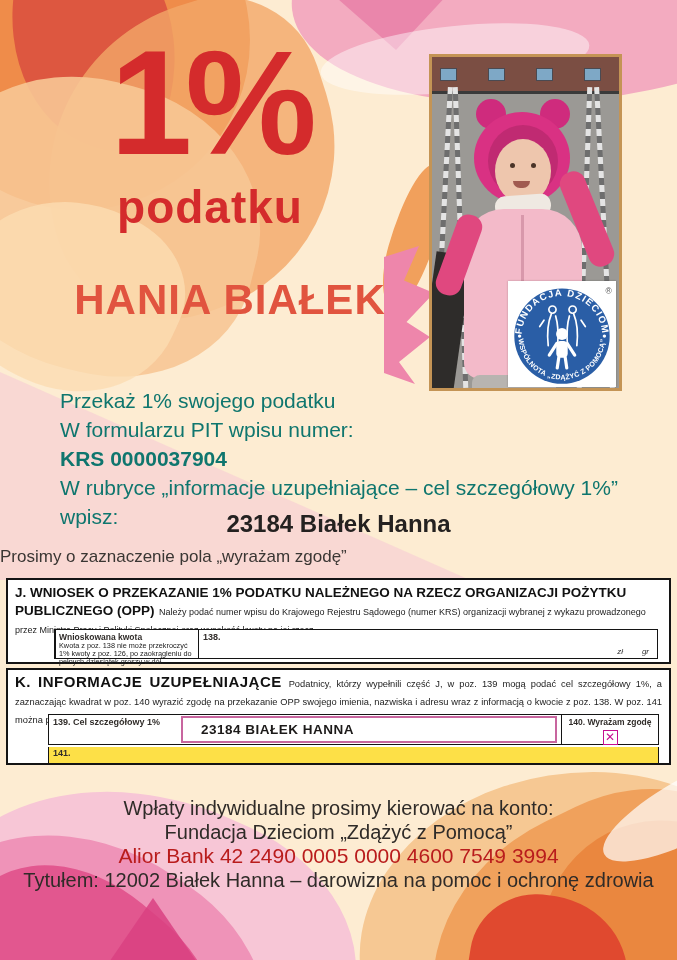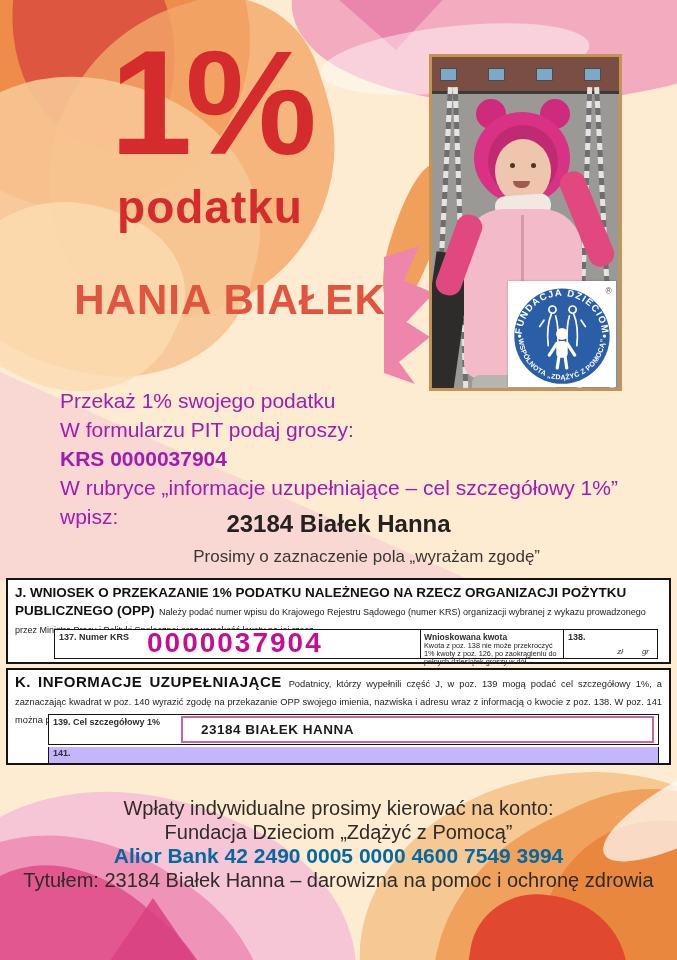--- a/index.html
+++ b/index.html
@@ -35,24 +35,24 @@
   .br4{left:468px;top:896px;width:160px;height:150px;background:#e0492f;border-radius:45% 55% 50% 50%;transform:rotate(9deg);}
   .br5{left:592px;top:774px;width:210px;height:62px;background:rgba(255,255,255,.7);border-radius:50%;transform:rotate(-28deg);}
 
   
   .pct{left:40px;top:22px;width:340px;text-align:center;font-size:148px;font-weight:800;color:#d42b2c;letter-spacing:-7px;line-height:1.1;}
   .podatku{left:40px;top:180px;width:340px;text-align:center;font-size:46px;font-weight:800;color:#d42b2c;letter-spacing:1px;}
   .hania{left:0;top:276px;width:460px;text-align:center;font-size:42px;font-weight:800;color:#e1543f;letter-spacing:1px;}
   .zespol{left:0;top:320px;width:460px;text-align:center;font-size:24px;font-weight:500;color:#37322e;letter-spacing:.5px;}
 
   
-  .instr{left:60px;top:386px;font-size:21px;line-height:29px;color:#a21caf;}
+  .instr{left:60px;top:386px;font-size:21px;line-height:29px;color:#0f766e;}
   .instr .b{font-weight:700;}
   .target{left:0;top:510px;width:677px;text-align:center;font-size:24px;font-weight:800;color:#242120;}
-  .note{left:0;top:547px;width:540px;text-align:right;font-size:17px;color:#3a3633;}
+  .note{left:0;top:547px;width:540px;text-align:left;font-size:17px;color:#3a3633;}
 
   
   .photo{left:429px;top:54px;width:193px;height:337px;border:3px solid #c49455;background:#9b9995;z-index:2;overflow:hidden;box-sizing:border-box;}
   .ph-brick{position:absolute;left:0;top:0;width:100%;height:34px;background:#7b4e43;border-bottom:3px solid#3a3a3a;}
   .ph-win{position:absolute;top:11px;width:15px;height:11px;background:#7ea8c6;border:1px solid #4a4a52;}
   .chain{position:absolute;top:30px;bottom:0;width:5px;background:repeating-linear-gradient(to bottom,#e4e4e4 0 7px,#6e6e6e 7px 14px);}
   .ph-frame{position:absolute;left:-6px;top:196px;width:36px;height:150px;background:#2e2c2a;transform:rotate(8deg);}
   .ear{position:absolute;width:30px;height:30px;border-radius:50%;background:#cf2b7d;}
   .hood{position:absolute;left:42px;top:55px;width:96px;height:92px;border-radius:50%;background:#d93183;}
   .hood-in{position:absolute;left:56px;top:68px;width:70px;height:72px;border-radius:50%;background:#c02a72;}
@@ -92,27 +92,27 @@
   .fk-sub{font-size:9.3px;color:#222;line-height:11px;}
   .fk-row{position:absolute;left:40px;right:10px;top:44px;height:31px;border:1.5px solid #141414;display:flex;box-sizing:border-box;background:#fff;}
   .c139{flex:0 0 132px;position:relative;}
   .c139 .lbl{position:absolute;left:4px;top:2px;font-size:9px;font-weight:700;}
   .c139v{flex:1;position:relative;}
   .inner139{position:absolute;left:0;top:1px;right:4px;bottom:1px;border:2px solid #c8659f;display:flex;align-items:center;padding-left:18px;box-sizing:border-box;}
   .inner139 .val{font-size:13.5px;font-weight:800;color:#1c1a19;letter-spacing:.5px;}
   .c140{flex:0 0 96px;border-left:1.5px solid #141414;text-align:center;position:relative;}
   .c140 .lbl{font-size:8.5px;font-weight:700;display:block;margin-top:2px;}
   .chk{display:inline-block;margin-top:1px;width:13px;height:13px;line-height:13px;border:1.5px solid #c50f90;color:#c50f90;font-size:12px;font-weight:800;}
-  .row141{position:absolute;left:40px;right:10px;top:77px;height:17px;border:1.5px solid #141414;border-top:none;box-sizing:border-box;background:#c4b5fd;}
+  .row141{position:absolute;left:40px;right:10px;top:77px;height:17px;border:1.5px solid #141414;border-top:none;box-sizing:border-box;background:#fde047;}
   .row141 .lbl{font-size:9px;font-weight:700;margin:1px 0 0 4px;}
 
   
   .footer{left:0;top:796px;width:677px;text-align:center;color:#2f2b28;z-index:3;}
   .footer .l{font-size:20px;line-height:24px;}
-  .footer .acct{font-size:21px;font-weight:700;line-height:24px;color:#0369a1;}
+  .footer .acct{font-size:21px;font-weight:400;line-height:24px;color:#b91c1c;}
 </style>
 </head>
 <body>
 
 <div class="poster">
 
   <div class="decor tl1"></div>
   <div class="decor tl2"></div>
   <div class="decor tl3"></div>
   <div class="decor tl4"></div>
@@ -193,37 +193,33 @@
           <rect x="44.6" y="56.5" width="10.8" height="16" rx="4"></rect>
           <path d="M45,59 L38,70 M55,59 L62,70 M47,72 L45.5,82 M53,72 L54.5,82" stroke="#ffffff" stroke-width="3" stroke-linecap="round" fill="none"></path>
         </g>
         <text x="91" y="12" font-size="8" fill="#555" font-family="Liberation Sans, sans-serif">®</text>
       </svg>
     </div>
   </div>
 
   <div class="txt instr">
     <div>Przekaż 1% swojego podatku</div>
-    <div>W formularzu PIT podaj groszy:</div>
+    <div>W formularzu PIT wpisu numer:</div>
     <div class="b">KRS 0000037904</div>
     <div>W rubryce „informacje uzupełniające – cel szczegółowy 1%” wpisz:</div>
   </div>
   <div class="txt target">23184 Białek Hanna</div>
   <div class="txt note">Prosimy o zaznaczenie pola „wyrażam zgodę”</div>
 
   <div class="formbox form-j">
     <div class="fj-head">
       <span class="fj-title">J. WNIOSEK O PRZEKAZANIE 1% PODATKU NALEŻNEGO NA RZECZ ORGANIZACJI POŻYTKU PUBLICZNEGO (OPP)</span>
       <span class="fj-sub">Należy podać numer wpisu do Krajowego Rejestru Sądowego (numer KRS) organizacji wybranej z wykazu prowadzonego przez Ministra Pracy i Polityki Społecznej oraz wysokość kwoty na jej rzecz.</span>
     </div>
     <div class="fj-row">
-      <div class="c137">
-        <span class="lbl">137. Numer KRS</span>
-        <span class="val">0000037904</span>
-      </div>
       <div class="ckw">
         <div class="lbl">Wnioskowana kwota</div>
         <div class="sm">Kwota z poz. 138 nie może przekroczyć 1% kwoty z poz. 126, po zaokrągleniu do pełnych dziesiątek groszy w dół.</div>
       </div>
       <div class="c138">
         <span class="lbl">138.</span>
         <span class="zl">zł</span>
         <span class="gr">gr</span>
       </div>
     </div>
@@ -236,26 +232,30 @@
     </div>
     <div class="fk-row">
       <div class="c139">
         <span class="lbl">139. Cel szczegółowy 1%</span>
       </div>
       <div class="c139v">
         <div class="inner139">
           <span class="val">23184 BIAŁEK HANNA</span>
         </div>
       </div>
+      <div class="c140">
+        <span class="lbl">140. Wyrażam zgodę</span>
+        <span class="chk">✕</span>
+      </div>
     </div>
     <div class="row141">
       <div class="lbl">141.</div>
     </div>
   </div>
 
   <div class="txt footer">
     <div class="l">Wpłaty indywidualne prosimy kierować na konto:</div>
     <div class="l">Fundacja Dzieciom „Zdążyć z Pomocą”</div>
     <div class="acct">Alior Bank 42 2490 0005 0000 4600 7549 3994</div>
-    <div class="l">Tytułem: 23184 Białek Hanna – darowizna na pomoc i ochronę zdrowia</div>
+    <div class="l">Tytułem: 12002 Białek Hanna – darowizna na pomoc i ochronę zdrowia</div>
   </div>
 
 </div>
 
 </body></html>

